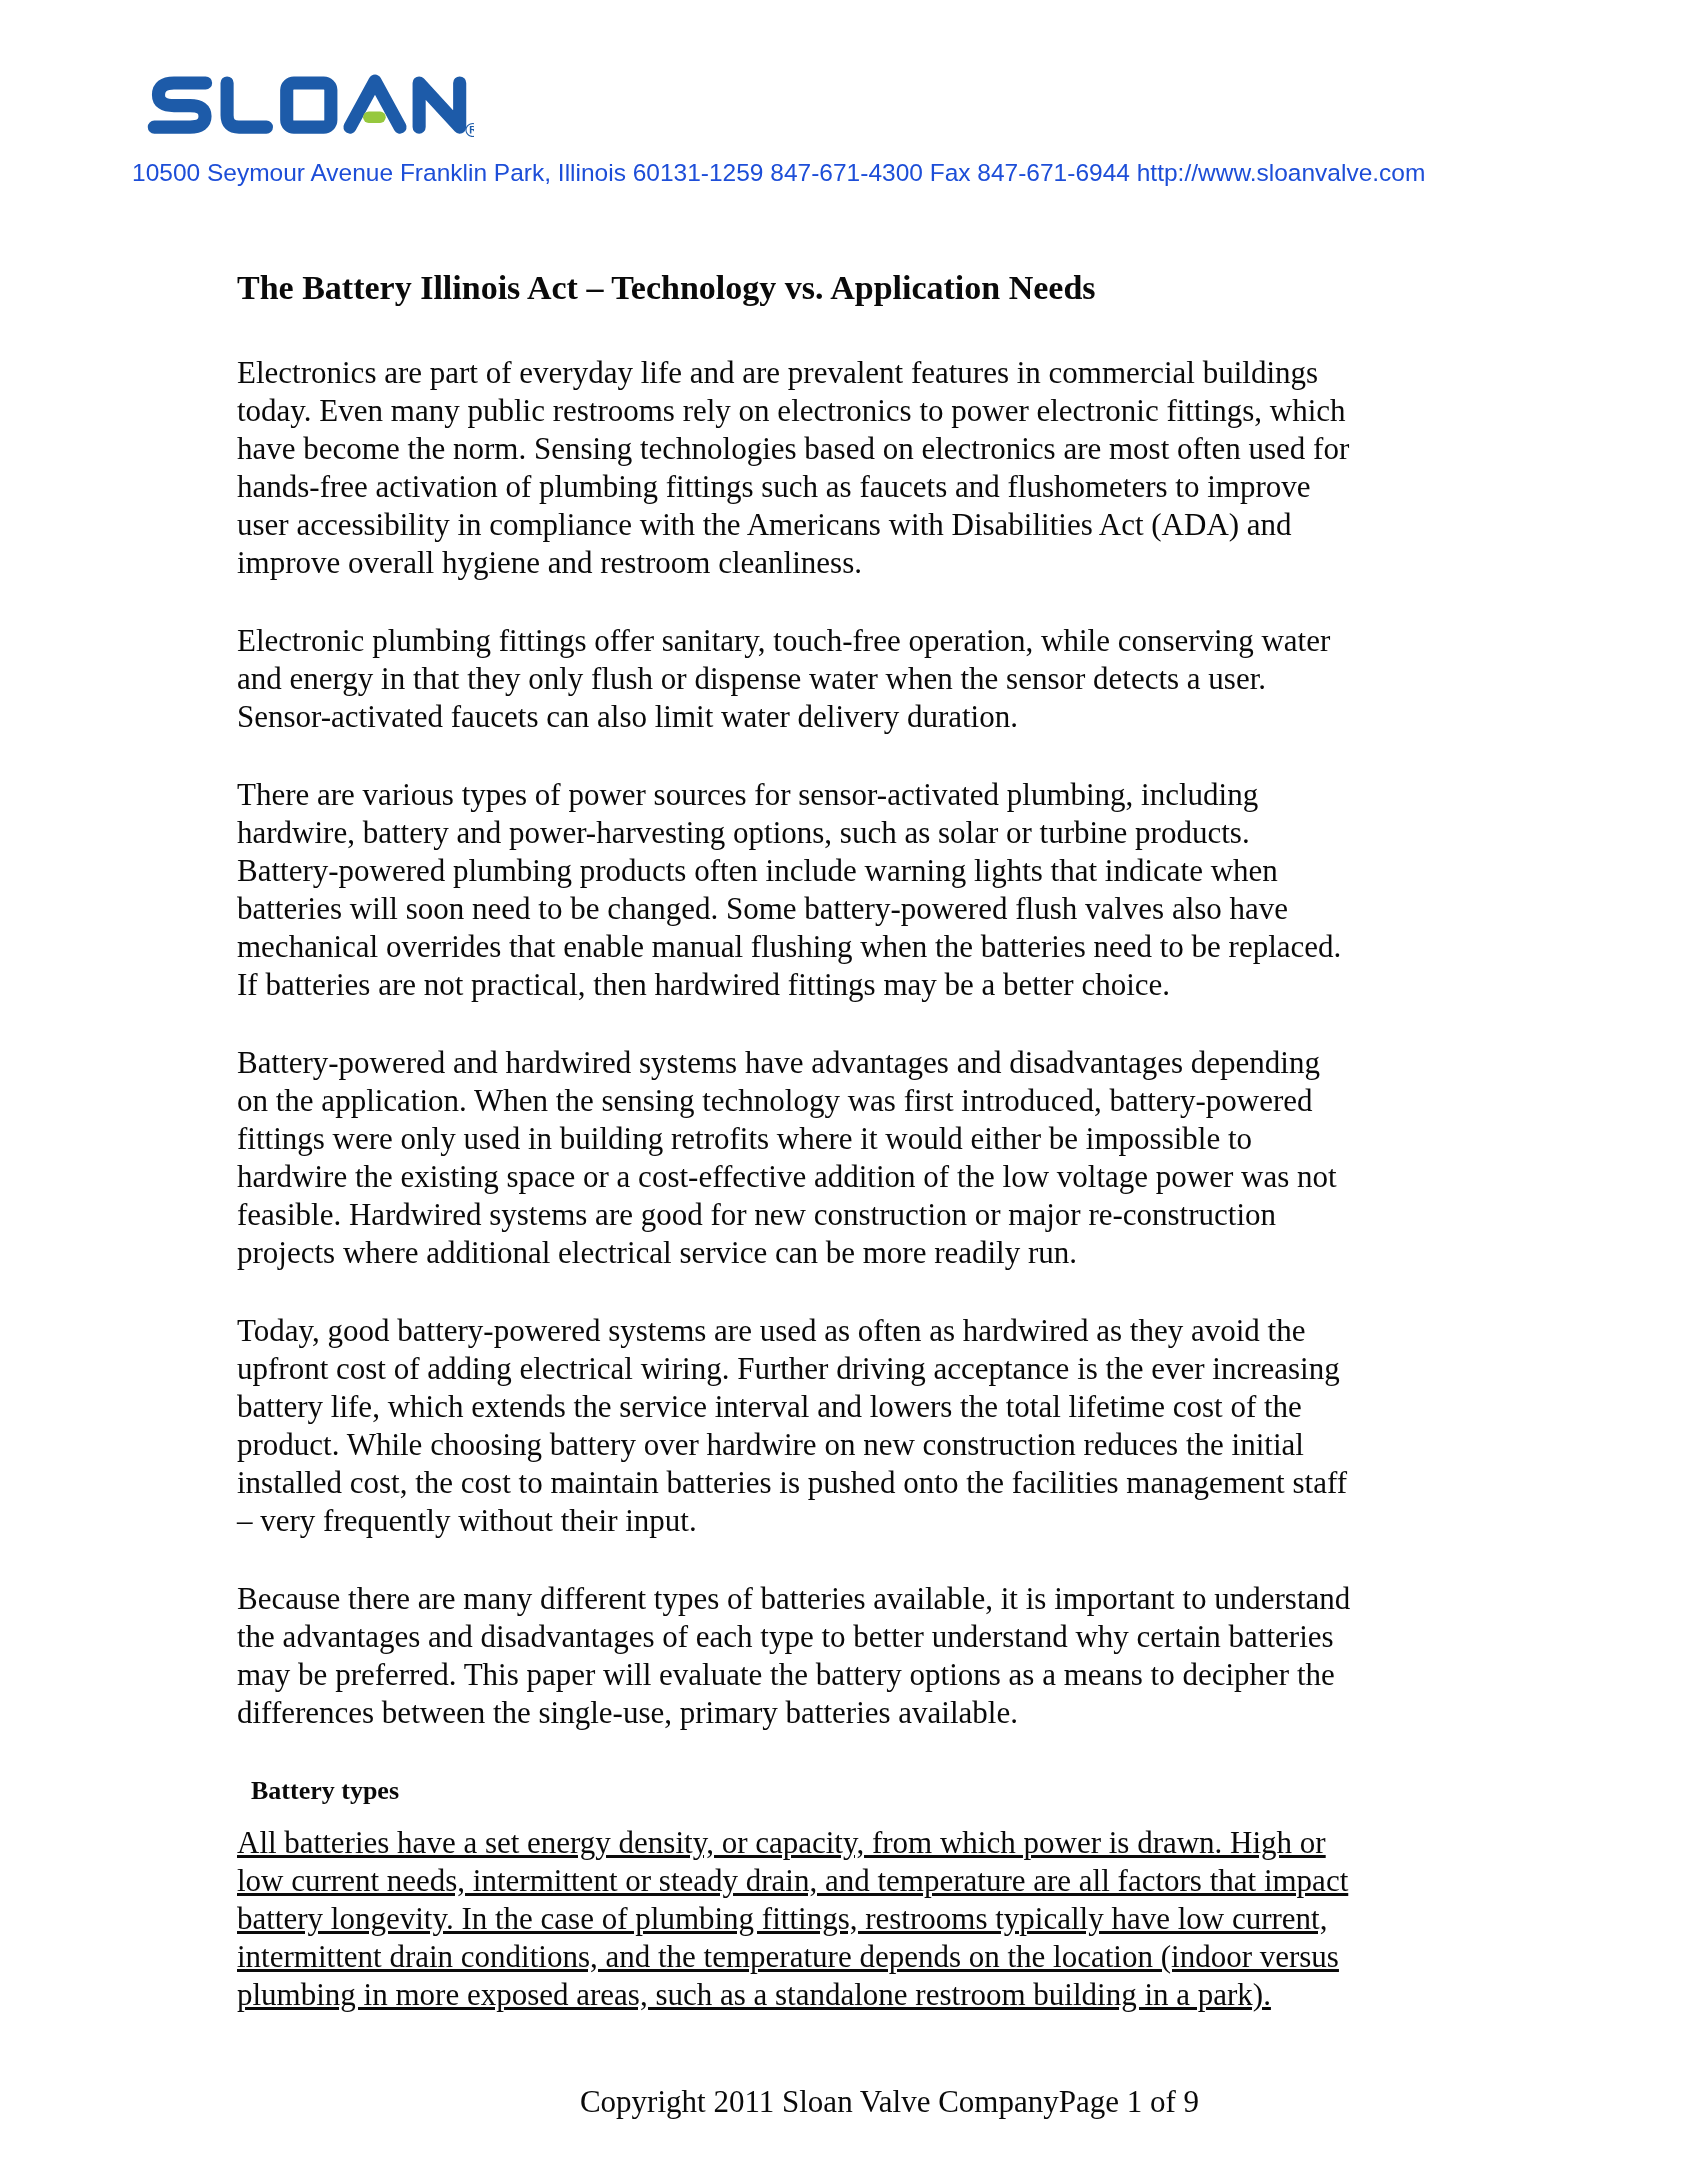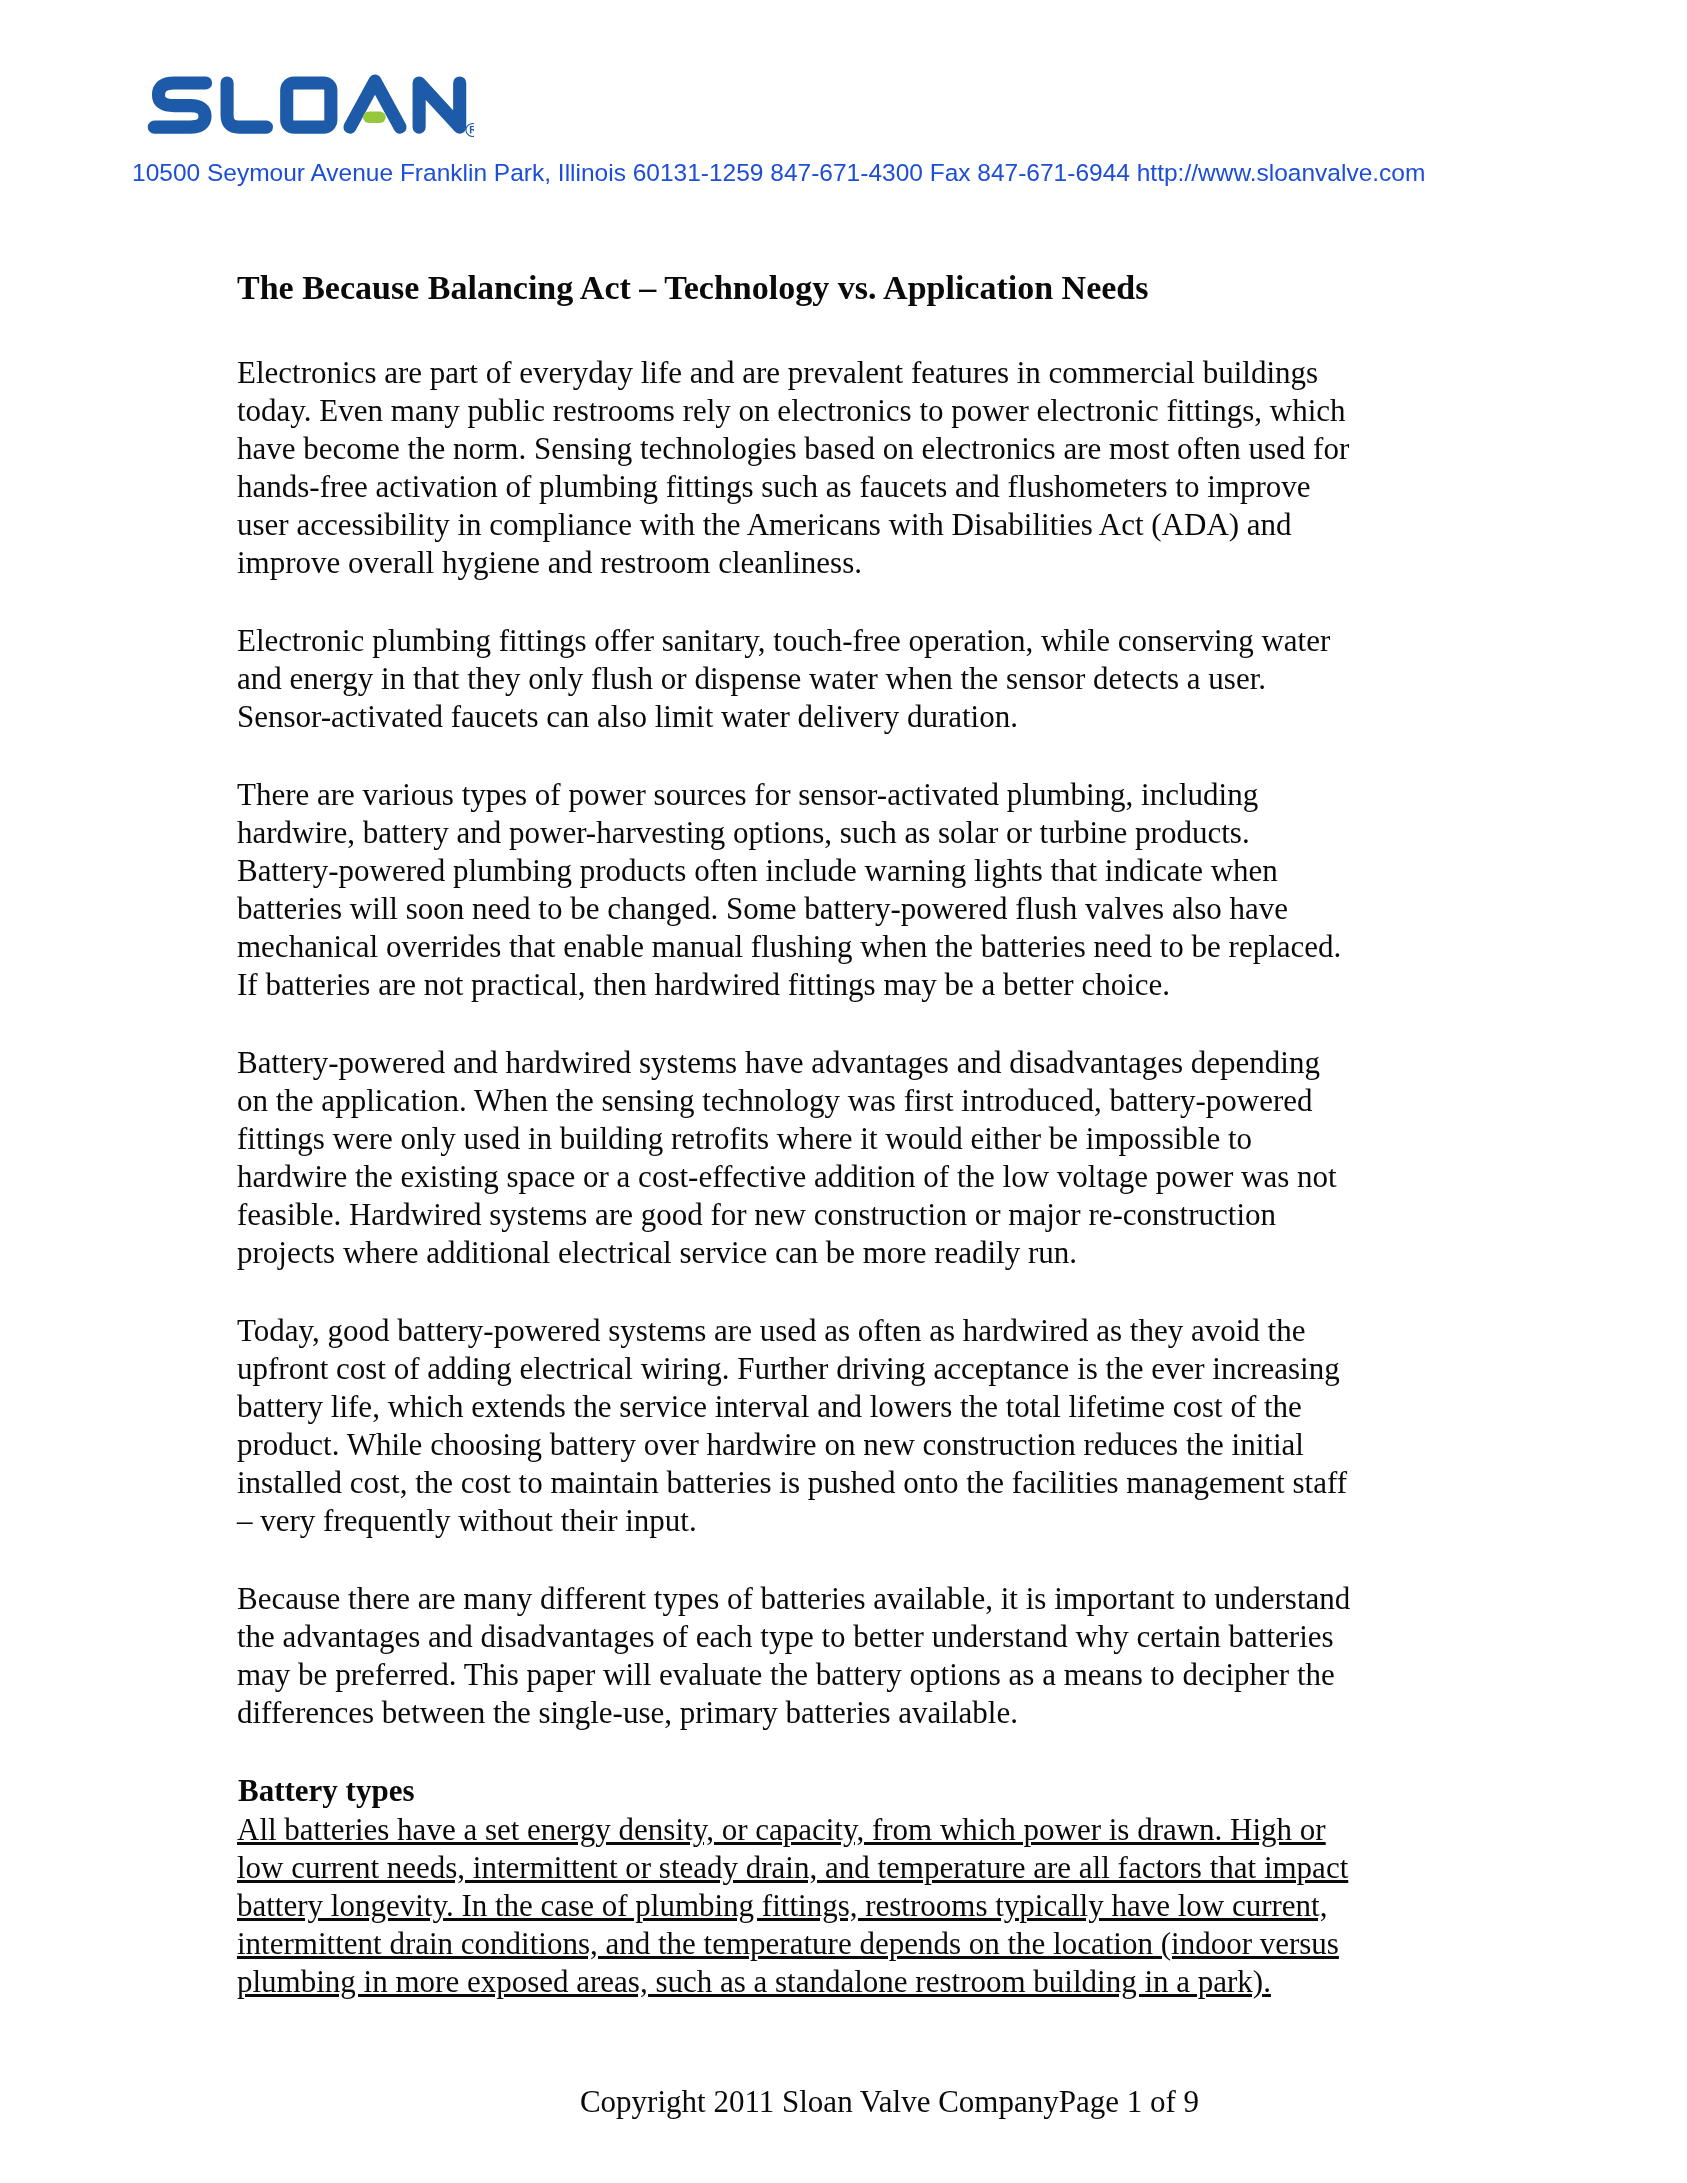--- a/index.html
+++ b/index.html
@@ -48,24 +48,24 @@
     margin: 0 0 46px 0;
     white-space: nowrap;
   }
   .content p {
     font-size: 31px;
     line-height: 38px;
     margin: 0 0 40px 0;
     white-space: pre-line; 
   }
   .section-heading {
-    font-size: 31px;
+    font-size: 26px;
     font-weight: bold;
     line-height: 38px;
-    margin: 1px;
+    margin: 14px;
   }
   .content p.section-paragraph { margin-bottom: 0; text-decoration: underline; }
 
   
   .footer {
     position: absolute;
     left: 237px;
     top: 2083px;
     width: 1305px;
     display: flex;
@@ -89,21 +89,21 @@
         <path d="M 468,107 L 468,33 L 536,107 L 536,33"></path>
       </g>
       <rect x="374" y="81" width="38" height="19" rx="9.5" fill="#96C83E"></rect>
       <text x="541" y="124" font-size="34" fill="#1D5BA9" font-family="DejaVu Sans, sans-serif">®</text>
     </svg>
   </div>
 
   <div class="address-line">10500 Seymour Avenue Franklin Park, Illinois 60131-1259 847-671-4300 Fax 847-671-6944 http://www.sloanvalve.com</div>
 
   <div class="content">
-    <h1 class="doc-title">The Because Balancing Act – Technology vs. Application Needs</h1>
+    <h1 class="doc-title">The Battery Illinois Act – Technology vs. Application Needs</h1>
 
     <p>Electronics are part of everyday life and are prevalent features in commercial buildings
 today. Even many public restrooms rely on electronics to power electronic fittings, which
 have become the norm. Sensing technologies based on electronics are most often used for
 hands-free activation of plumbing fittings such as faucets and flushometers to improve
 user accessibility in compliance with the Americans with Disabilities Act (ADA) and
 improve overall hygiene and restroom cleanliness.</p>
 
     <p>Electronic plumbing fittings offer sanitary, touch-free operation, while conserving water
 and energy in that they only flush or dispense water when the sensor detects a user.

